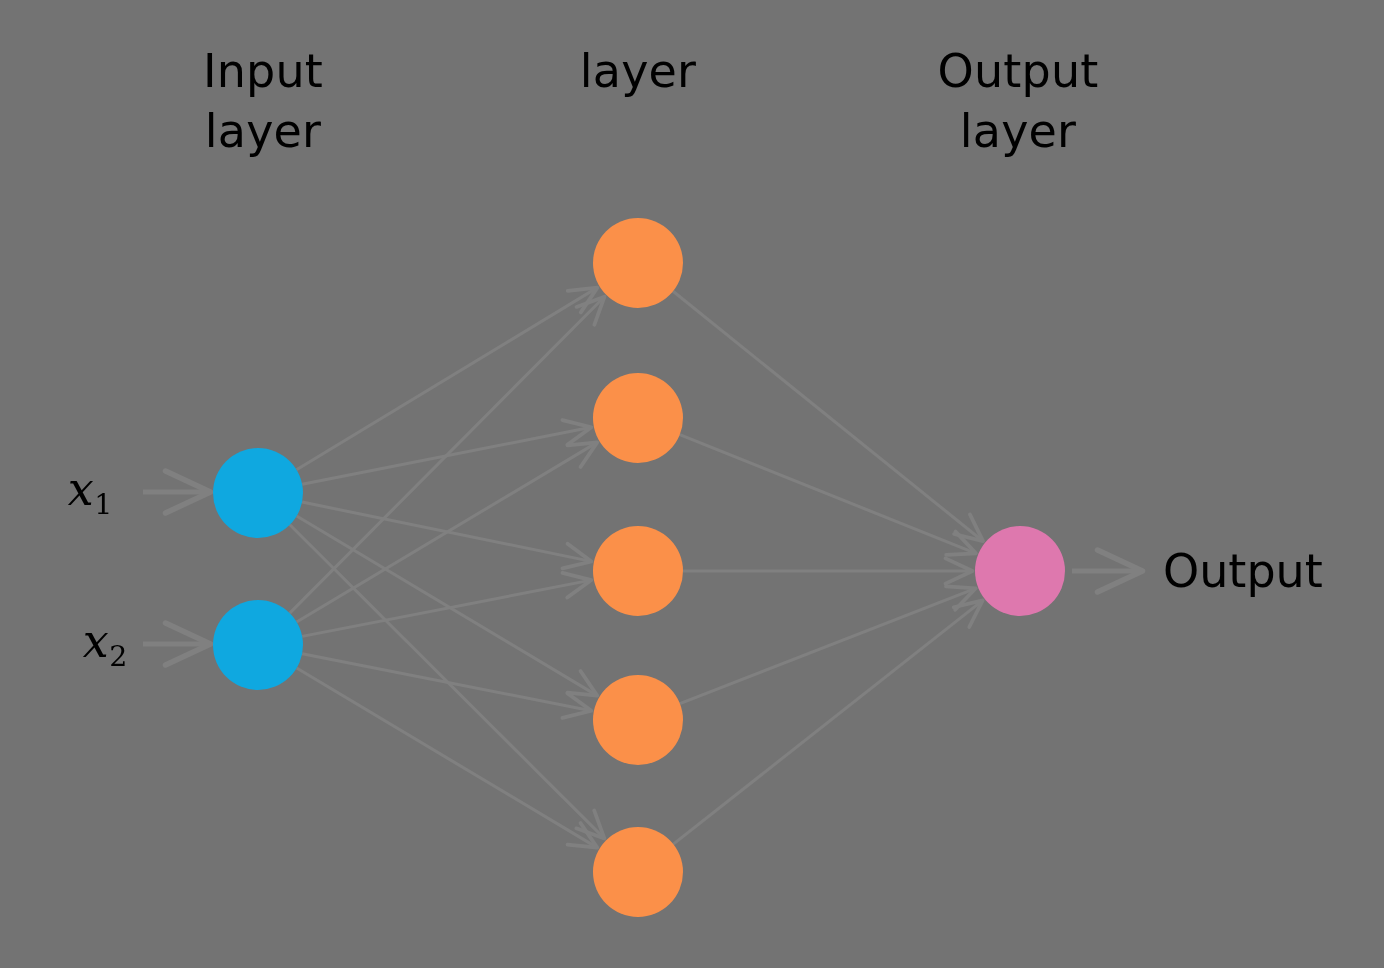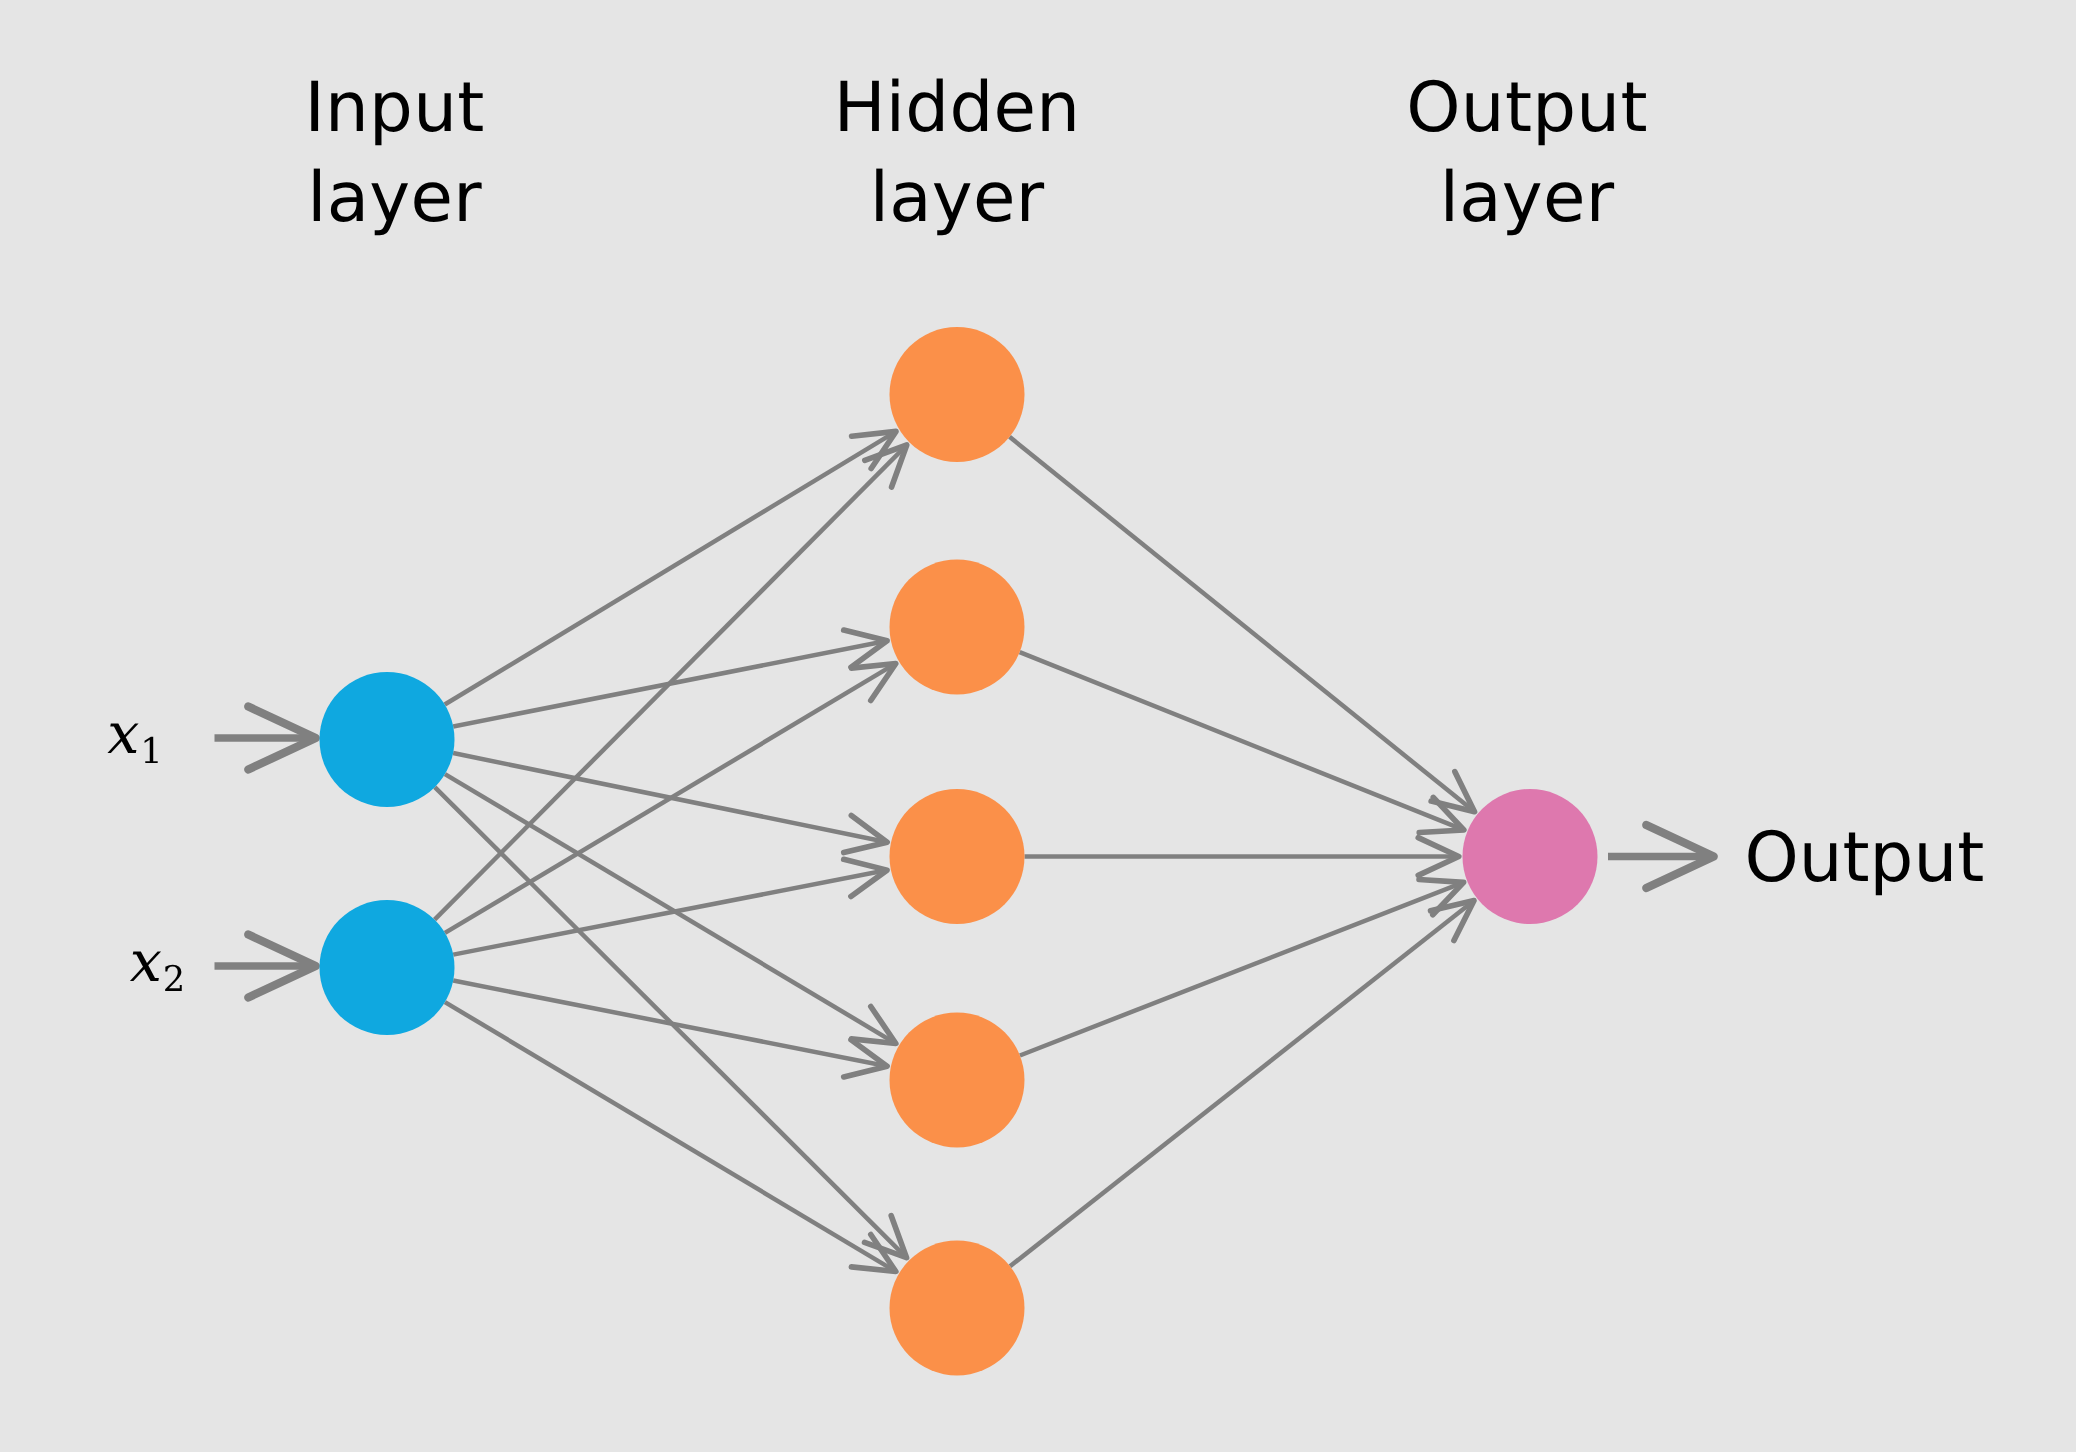--- a/index.html
+++ b/index.html
@@ -7,21 +7,21 @@
     padding: 0;
     background: #ffffff;
   }
   body {
     font-family: "DejaVu Sans", sans-serif;
   }
   #canvas {
     position: relative;
     width: 1384px;
     height: 968px;
-    background: #e5e5e5;
+    background: #737373;
     overflow: hidden;
   }
   #net-svg {
     position: absolute;
     left: 0;
     top: 0;
     width: 1384px;
     height: 968px;
   }
   .layer-title {
@@ -32,21 +32,21 @@
     line-height: 1.30;
     color: #000000;
     letter-spacing: 0.2px;
     white-space: nowrap;
     transform: translateX(-50%);
   }
   .io-label {
     position: absolute;
     font-family: "DejaVu Serif", serif;
     font-style: italic;
-    font-size: 38px;
+    font-size: 46px;
     color: #000000;
     white-space: nowrap;
     transform: translate(-50%, -50%);
   }
   .io-label sub {
     font-size: 0.62em;
     font-style: normal;
     vertical-align: -0.30em;
     padding-left: 0.5px;
   }
@@ -112,21 +112,20 @@
         <circle cx="1020" cy="571" r="45" fill="#DE78AE"></circle>
       </g>
   </svg>
 
   <div class="layer-title" id="title-input" style="left: 263px; top: 42px;">
     <div>Input</div>
     <div>layer</div>
   </div>
 
   <div class="layer-title" id="title-hidden" style="left: 638px; top: 42px;">
-    <div>Hidden</div>
     <div>layer</div>
   </div>
 
   <div class="layer-title" id="title-output" style="left: 1018px; top: 42px;">
     <div>Output</div>
     <div>layer</div>
   </div>
 
   <div class="io-label" id="in-lab-0" style="left: 90px; top: 491px;">
     <span>x</span><sub>1</sub>

